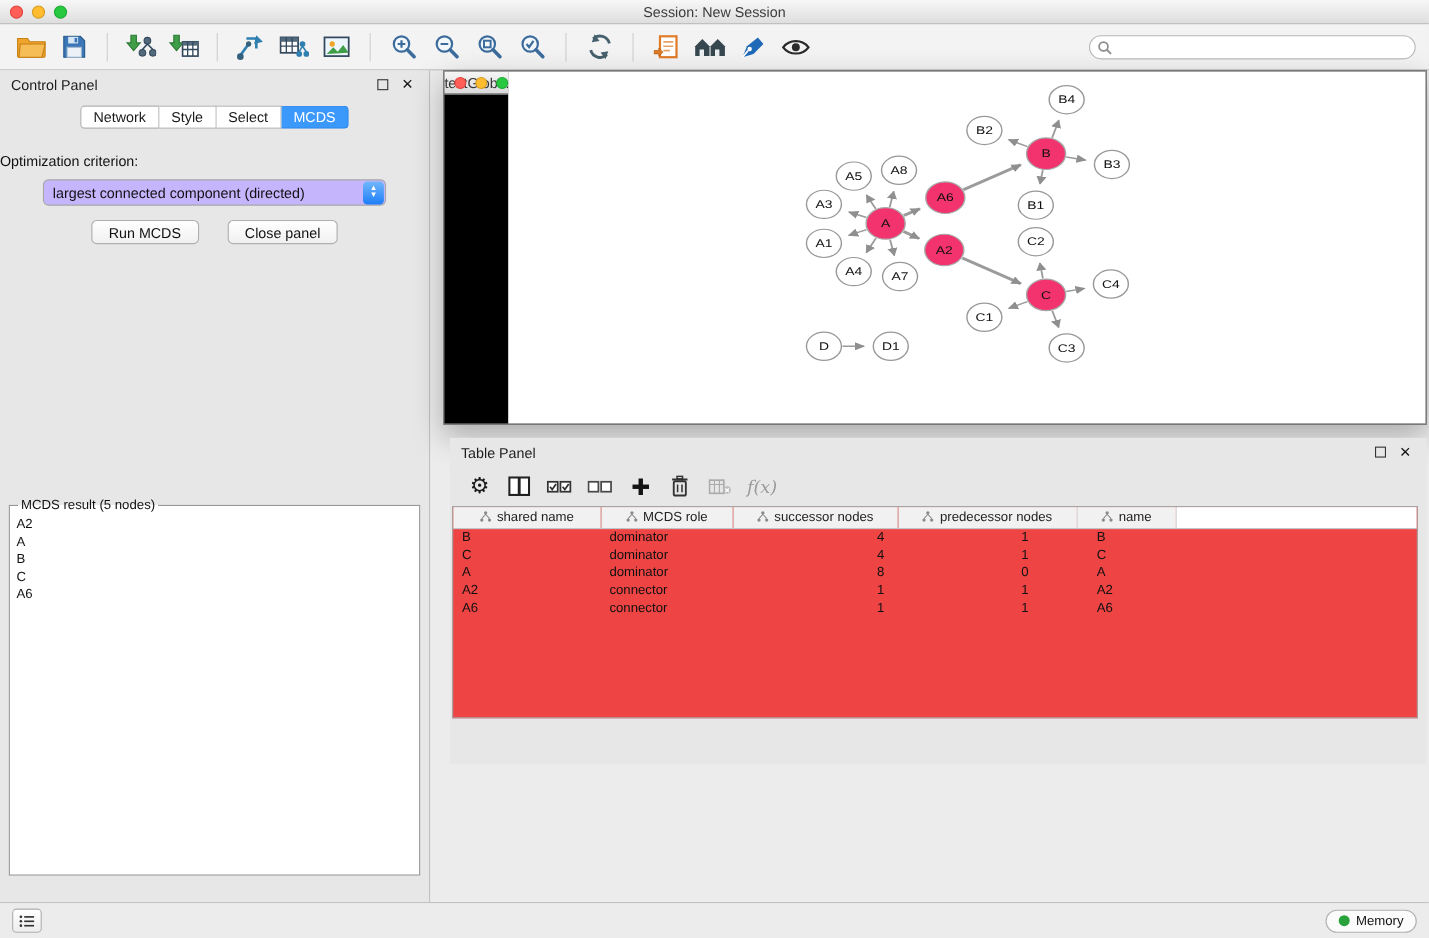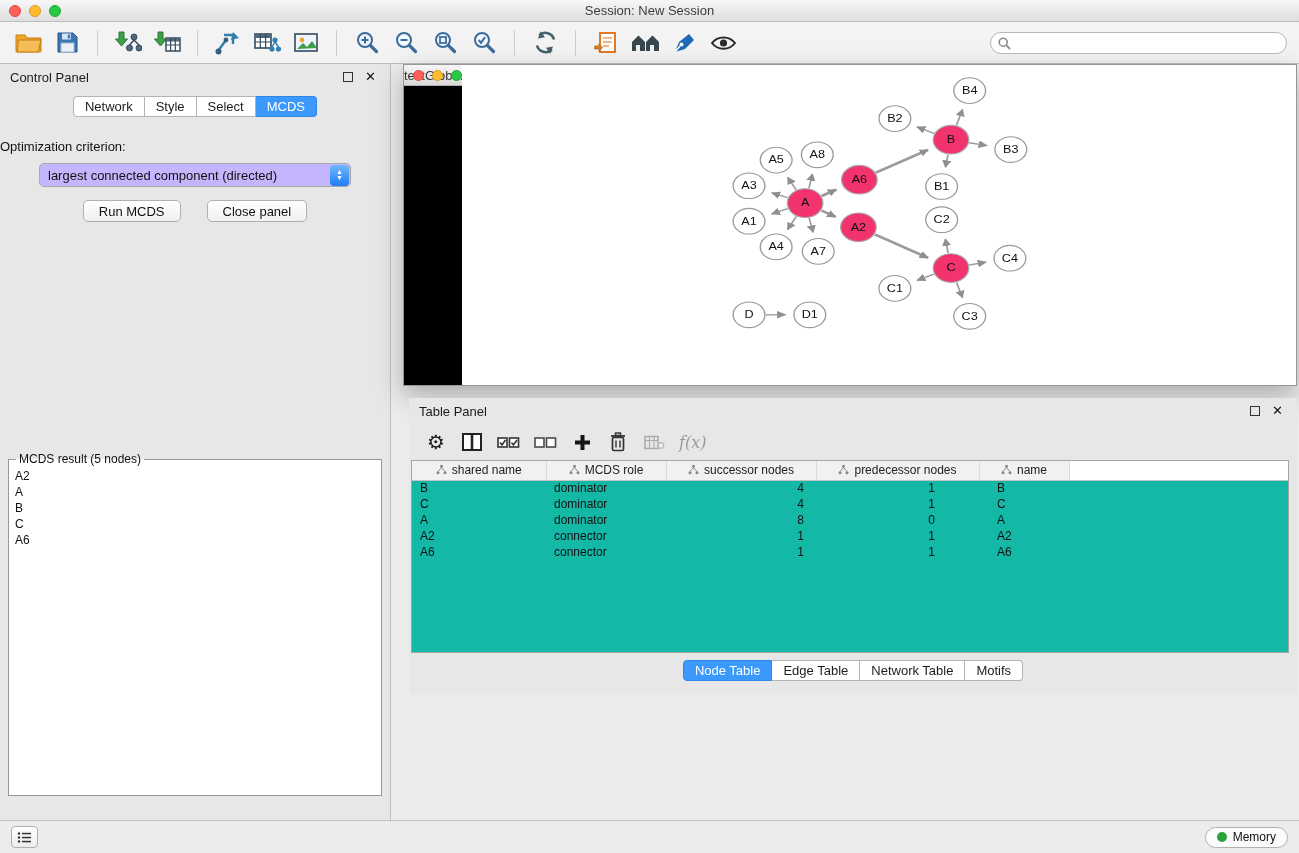--- a/index.html
+++ b/index.html
@@ -81,21 +81,21 @@
   .graph-svg text { font-family:"Liberation Sans","DejaVu Sans",sans-serif; }
 
   
   .table-panel { height:297px; margin-top:12px; margin-left:6px; background:#e7e7e7;
     display:flex; flex-direction:column; }
   .tp-toolbar { height:36px; display:flex; align-items:center; gap:14px; padding:0 16px; }
   .tp-icon { display:flex; align-items:center; justify-content:center; min-width:22px; }
   .gear-glyph { font-size:20px; color:#1a1a1a; line-height:20px; }
   .fx { font-family:"DejaVu Serif","Liberation Serif",serif; font-style:italic;
     font-size:16px; color:#9a9a9a; }
-  .table-box { height:193px; margin:0 8px 0 2px; background:#14b8a6; border:1px solid #a5a5a5;
+  .table-box { height:193px; margin:0 8px 0 2px; background:#ef4444; border:1px solid #a5a5a5;
     overflow:hidden; }
   table.data-table { border-collapse:collapse; width:100%; table-layout:fixed; font-size:12px; }
   .data-table th { height:19px; background:#f1f1f1; border-right:1px solid #dcdcdc;
     border-bottom:1px solid #c4c4c4; font-weight:normal; font-size:12px; color:#222;
     text-align:center; white-space:nowrap; overflow:hidden; }
   .data-table th .col-icon { vertical-align:-1px; margin-right:5px; }
   .data-table th.filler-col { background:#fff; border-right:none; }
   .data-table td { height:16px; color:#111; white-space:nowrap; overflow:hidden; }
   .data-table col.w0 { width:134px; } .data-table col.w1 { width:120px; }
   .data-table col.w2 { width:150px; } .data-table col.w3 { width:163px; }
@@ -572,26 +572,20 @@
                 <td class="col0">A6</td>
                 <td class="col1">connector</td>
                 <td class="col2">1</td>
                 <td class="col3">1</td>
                 <td class="col4">A6</td>
                 <td class="filler-col"></td>
               </tr>
             </tbody>
         </table>
       </div>
-      <div class="seg-tabs table-bottom-tabs">
-          <div class="seg-tab active">Node Table</div>
-          <div class="seg-tab">Edge Table</div>
-          <div class="seg-tab">Network Table</div>
-          <div class="seg-tab">Motifs</div>
-        </div>
     </div>
   </div>
 </div>
 
 <div class="status-bar">
   <div class="list-btn">
     <svg width="15" height="13" viewBox="0 0 15 13">
         <circle cx="2" cy="2.5" r="1.2" fill="#333"></circle>
         <rect x="5" y="1.8" width="9" height="1.5" fill="#333"></rect>
         <circle cx="2" cy="6.5" r="1.2" fill="#333"></circle>

